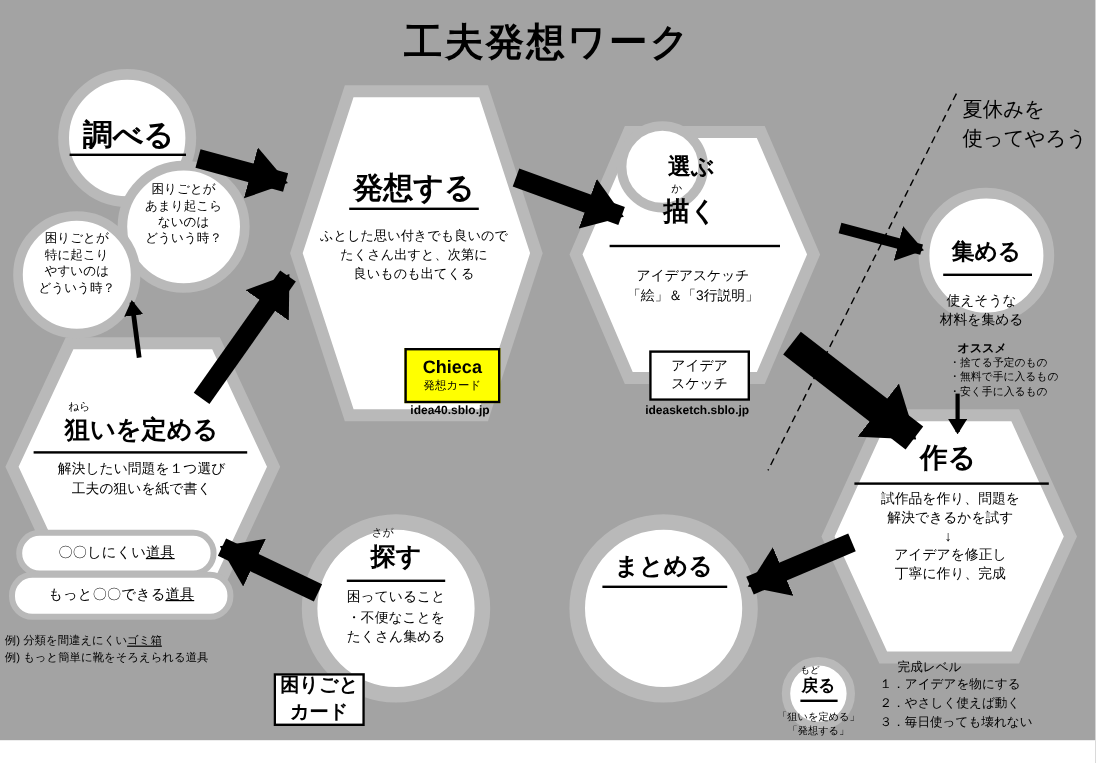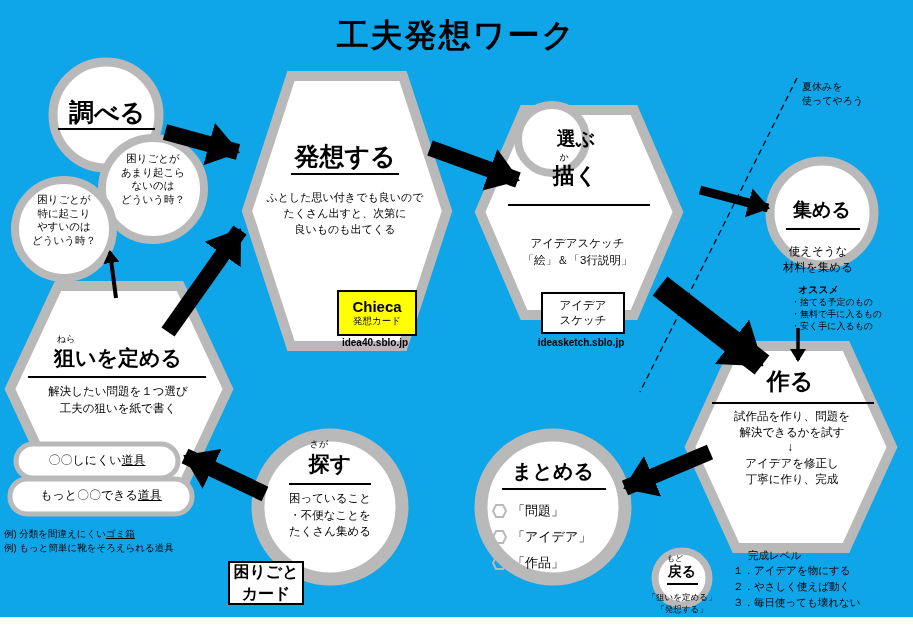--- a/index.html
+++ b/index.html
@@ -1,17 +1,17 @@
 <!DOCTYPE html>
 <html><head>
 <meta charset="utf-8">
 <style>
   html,body{margin:0;padding:0;background:#fff;color:#000;
     font-family:"Liberation Sans","DejaVu Sans",sans-serif;}
-  #stage{position:relative;width:913px;height:617px;background:#0ea5e9;overflow:hidden;}
+  #stage{position:relative;width:913px;height:617px;background:#a3a3a3;overflow:hidden;}
   .abs{position:absolute;}
   .c{text-align:center;}
   .b{font-weight:bold;}
   .pre{white-space:pre-line;}
   .rule{position:absolute;height:2px;background:#000;}
   .u{text-decoration:underline;}
   .box{position:absolute;border:2px solid #000;background:#fff;
     display:flex;flex-direction:column;align-items:center;justify-content:center;text-align:center;}
   .bullet-row{display:flex;align-items:center;gap:5px;height:26px;}
   svg.layer{position:absolute;left:0;top:0;}
@@ -89,36 +89,36 @@
     <div class="b" style="font-size:15px;">Chieca</div>
     <div style="font-size:9.5px;">発想カード</div>
   </div>
   <div class="abs c b" style="left:325px;top:337px;width:100px;font-size:10px;">idea40.sblo.jp</div>
 
   <div class="abs c b" style="left:522px;top:126px;width:60px;font-size:19px;padding-left:24px;">選ぶ</div>
 
   <div class="abs c" style="left:553px;top:151px;width:22px;font-size:9px;">か</div>
   <div class="abs c b" style="left:535px;top:161px;width:80px;font-size:22px;">描く</div>
   <div class="rule" style="left:508px;top:204px;width:142px;"></div>
-  <div class="abs c pre" style="left:500px;top:222px;width:155px;font-size:11.5px;line-height:1.5;margin-top:13px;">アイデアスケッチ
+  <div class="abs c pre" style="left:500px;top:222px;width:155px;font-size:11.5px;line-height:1.5;">アイデアスケッチ
 「絵」＆「3行説明」</div>
   <div class="box pre" style="left:541px;top:292px;width:80px;height:38px;font-size:11.5px;line-height:1.3;">アイデア
 スケッチ</div>
   <div class="abs c b" style="left:528px;top:337px;width:106px;font-size:10px;">ideasketch.sblo.jp</div>
 
   <div class="abs c b" style="left:782px;top:197px;width:80px;font-size:19px;">集める</div>
   <div class="rule" style="left:786px;top:228px;width:74px;"></div>
   <div class="abs c pre" style="left:768px;top:234px;width:100px;font-size:11.5px;line-height:1.35;margin-top:10px;">使えそうな
 材料を集める</div>
   <div class="abs b" style="left:798px;top:283px;font-size:10px;">オススメ</div>
   <div class="abs pre" style="left:791px;top:296px;font-size:9px;line-height:1.35;">・捨てる予定のもの
 ・無料で手に入るもの
 ・安く手に入るもの</div>
 
-  <div class="abs pre" style="left:802px;top:80px;font-size:10px;line-height:1.4;">夏休みを
+  <div class="abs pre" style="left:802px;top:80px;font-size:17px;line-height:1.4;">夏休みを
 使ってやろう</div>
 
   <div class="abs c b" style="left:750px;top:366px;width:80px;font-size:23px;">作る</div>
   <div class="rule" style="left:712px;top:402px;width:162px;"></div>
   <div class="abs c pre" style="left:703px;top:408px;width:178px;font-size:11.5px;line-height:1.4;">試作品を作り、問題を
 解決できるかを試す</div>
   <div class="abs c" style="left:760px;top:440px;width:60px;font-size:12px;">↓</div>
   <div class="abs c pre" style="left:708px;top:455px;width:168px;font-size:11.5px;line-height:1.4;">アイデアを修正し
 丁寧に作り、完成</div>
 
@@ -142,40 +142,20 @@
   <div class="abs c b" style="left:290px;top:450px;width:80px;font-size:21px;">探す</div>
   <div class="rule" style="left:289px;top:483px;width:82px;"></div>
   <div class="abs c pre" style="left:270px;top:490px;width:120px;font-size:11.5px;line-height:1.45;">困っていること
 ・不便なことを
 たくさん集める</div>
   <div class="box pre b" style="left:228px;top:561px;width:72px;height:40px;font-size:16px;line-height:1.35;">困りごと
 カード</div>
 
   <div class="abs c b" style="left:500px;top:458px;width:106px;font-size:20px;">まとめる</div>
   <div class="rule" style="left:502px;top:488px;width:104px;"></div>
-  <div class="abs" style="left:492px;top:498px;font-size:13px;">
-    <div class="bullet-row">
-      <svg width="15" height="14" viewBox="0 0 15 14">
-        <polygon points="4,1 11,1 14,7 11,13 4,13 1,7" fill="none" stroke="#b9b9b9" stroke-width="2"></polygon>
-        </svg>
-      <span>「問題」</span>
-    </div>
-    <div class="bullet-row">
-      <svg width="15" height="14" viewBox="0 0 15 14">
-        <polygon points="4,1 11,1 14,7 11,13 4,13 1,7" fill="none" stroke="#b9b9b9" stroke-width="2"></polygon>
-        </svg>
-      <span>「アイデア」</span>
-    </div>
-    <div class="bullet-row">
-      <svg width="15" height="14" viewBox="0 0 15 14">
-        <polygon points="4,1 11,1 14,7 11,13 4,13 1,7" fill="none" stroke="#b9b9b9" stroke-width="2"></polygon>
-        </svg>
-      <span>「作品」</span>
-    </div>
-  </div>
 
   <div class="abs c" style="left:666px;top:553px;width:18px;font-size:8px;">もど</div>
   <div class="abs c b" style="left:662px;top:563px;width:40px;font-size:14px;">戻る</div>
   <div class="rule" style="left:667px;top:583px;width:31px;height:1.5px;"></div>
   <div class="abs c pre" style="left:634px;top:592px;width:96px;font-size:8.5px;line-height:1.4;">「狙いを定める」
 「発想する」</div>
 
   <div class="abs" style="left:748px;top:549px;font-size:10.5px;">完成レベル</div>
   <div class="abs pre" style="left:733px;top:563px;font-size:10.5px;line-height:1.5;">１．アイデアを物にする
 ２．やさしく使えば動く

